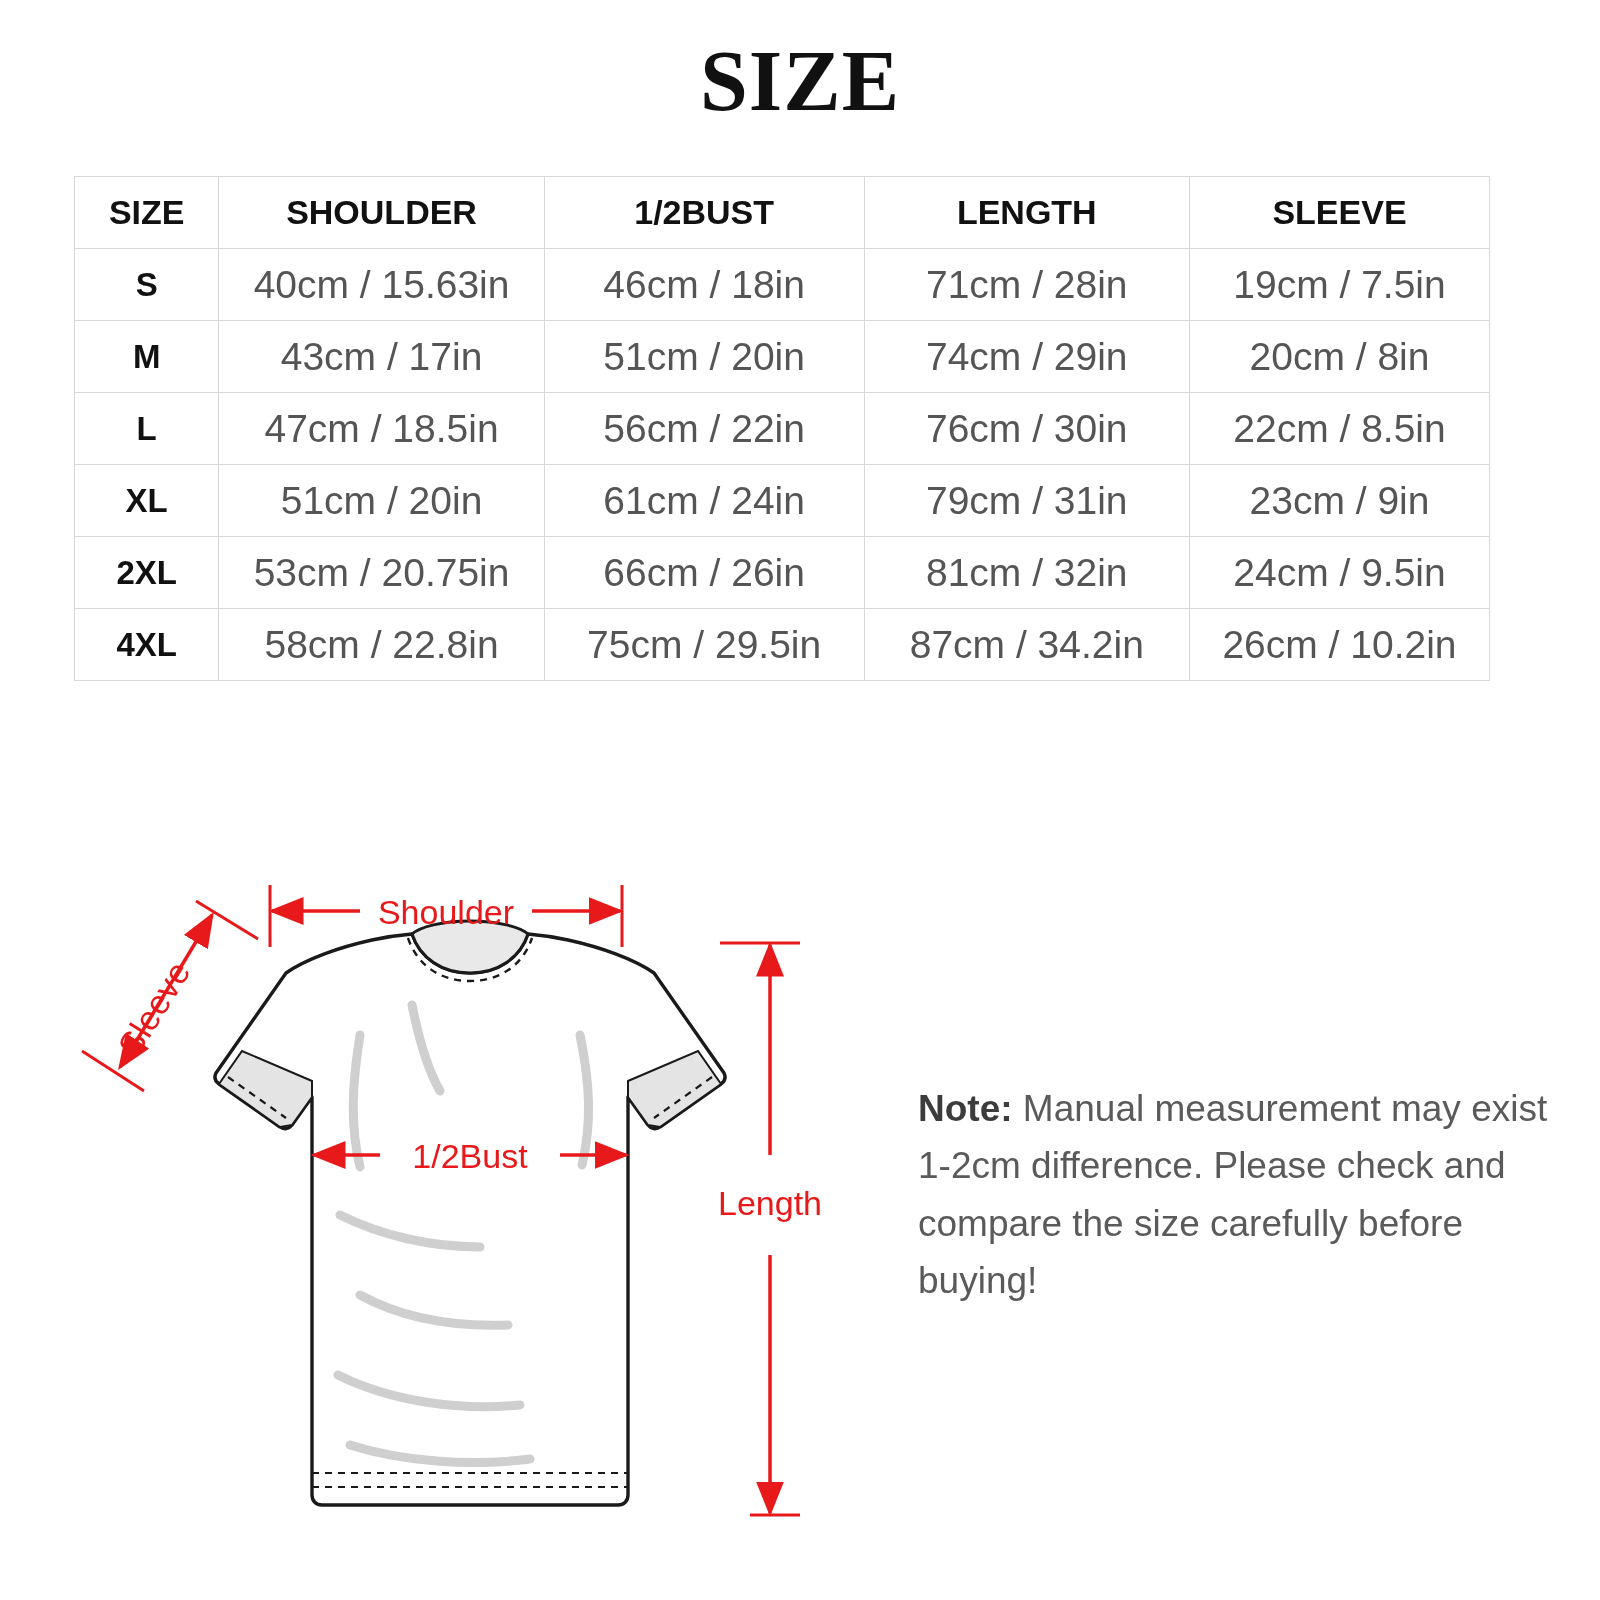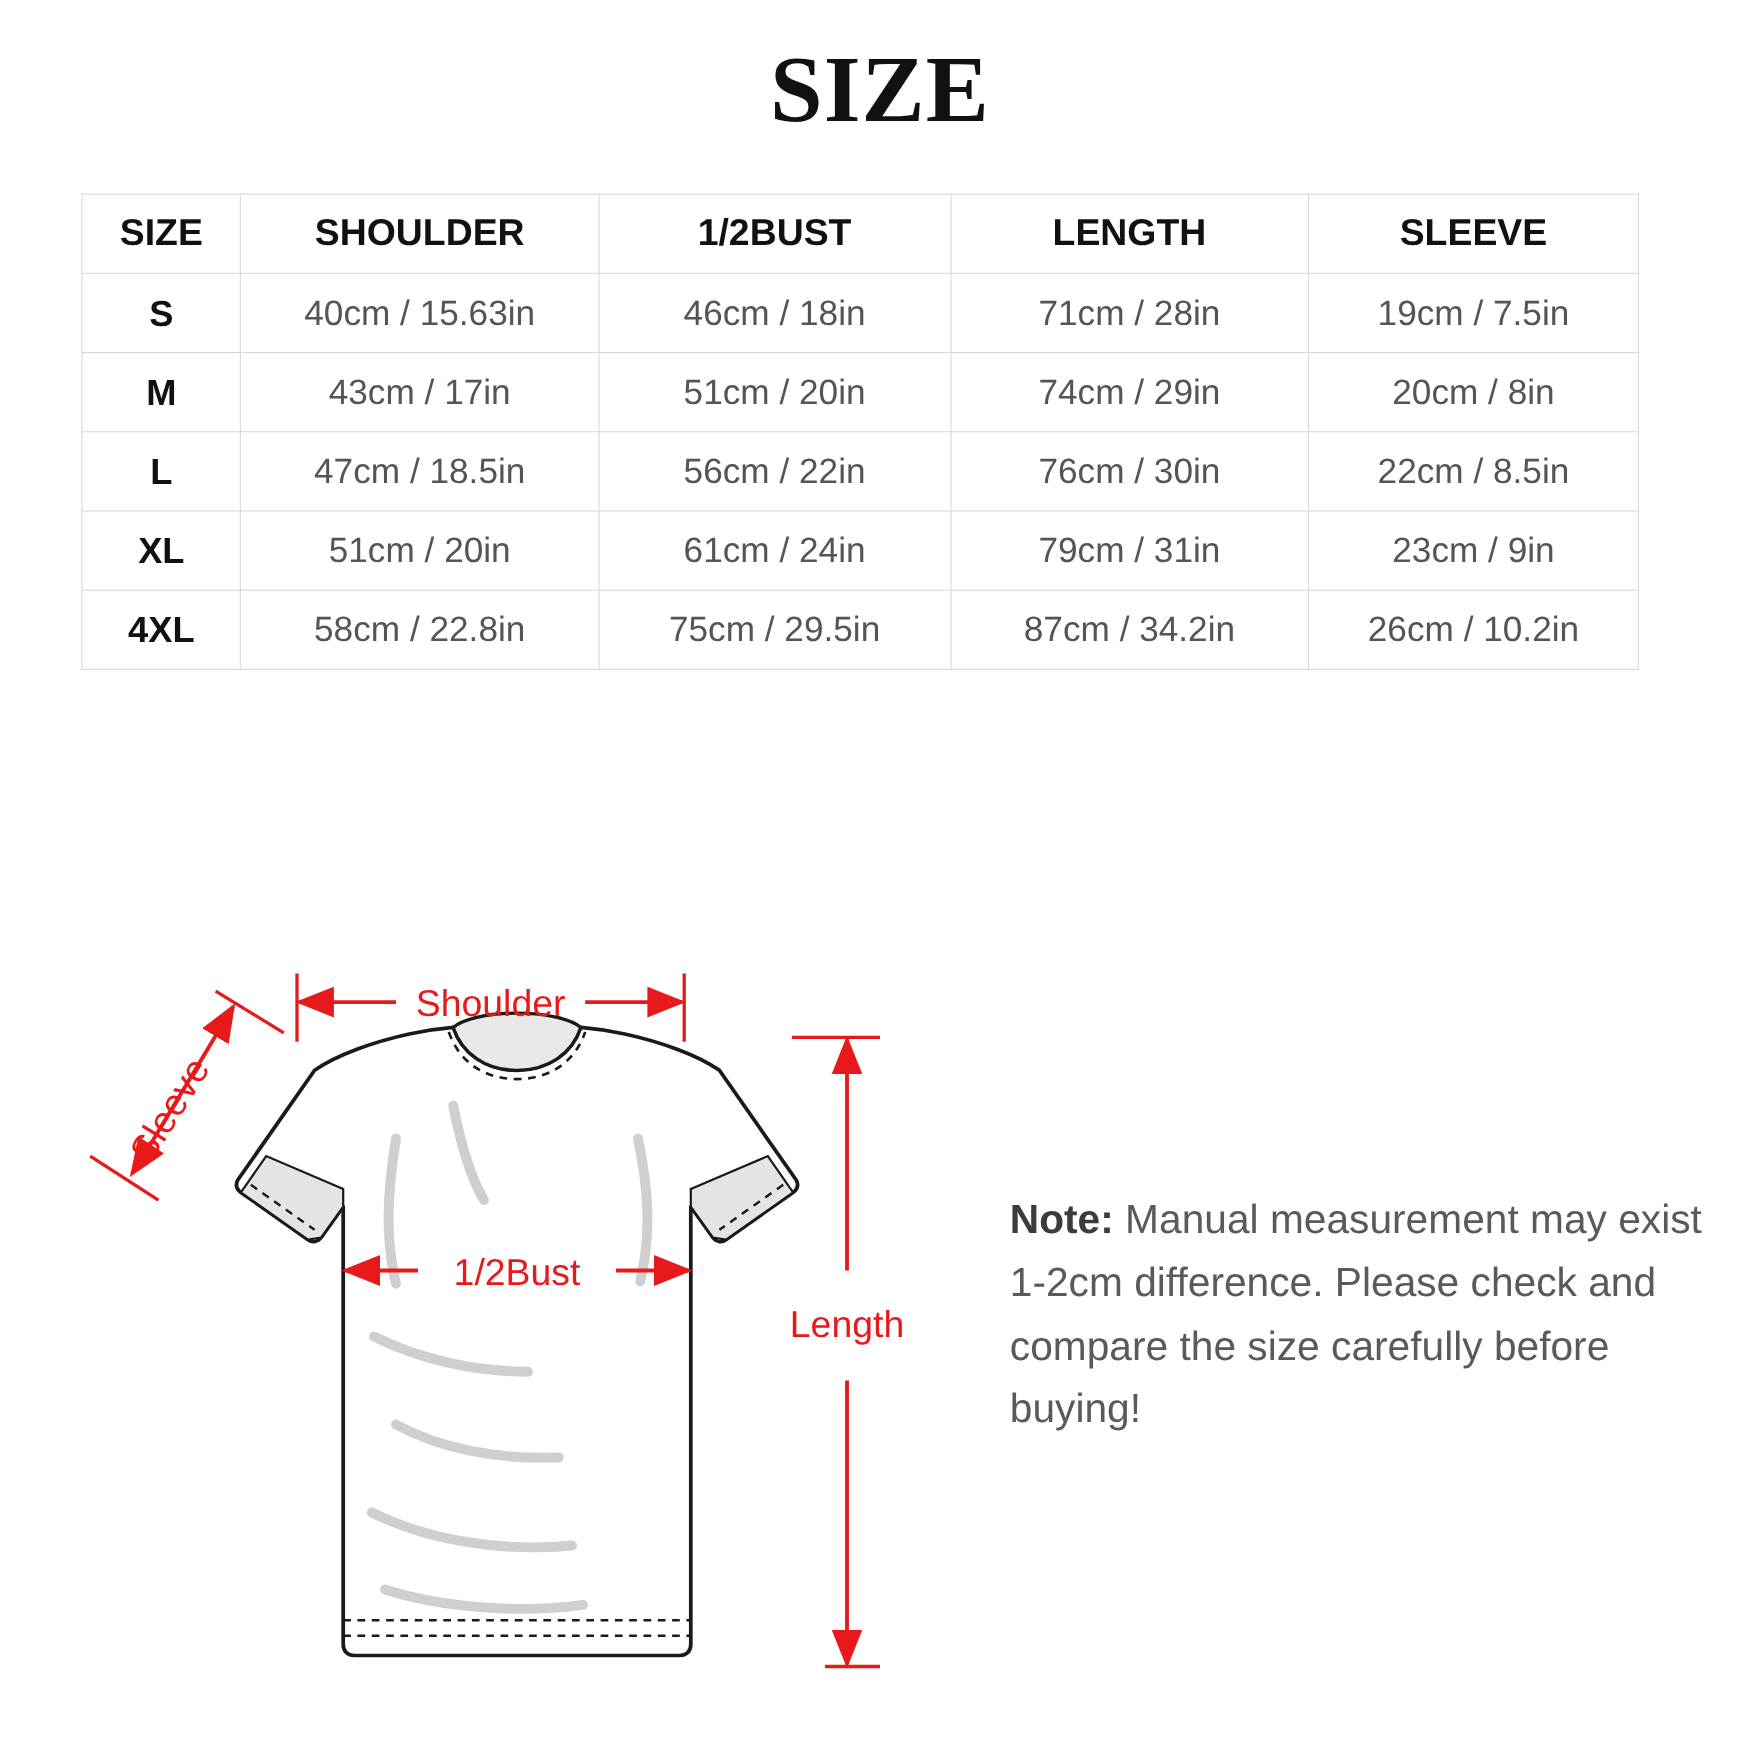--- a/index.html
+++ b/index.html
@@ -38,21 +38,21 @@
     width: 100%;
     border-collapse: collapse;
     table-layout: fixed;
   }
   table.size-table th,
   table.size-table td {
     border: 1px solid #d8d8d8;
     height: 69px;
     text-align: center;
     vertical-align: middle;
-    font-size: 32px;
+    font-size: 39px;
     color: #555555;
     font-weight: normal;
   }
   table.size-table thead th {
     font-weight: bold;
     font-size: 34px;
     color: #111111;
   }
   table.size-table tbody td.size-col {
     font-weight: bold;
@@ -135,20 +135,27 @@
         <td>56cm / 22in</td>
         <td>76cm / 30in</td>
         <td>22cm / 8.5in</td>
       </tr>
       <tr>
         <td class="size-col">XL</td>
         <td>51cm / 20in</td>
         <td>61cm / 24in</td>
         <td>79cm / 31in</td>
         <td>23cm / 9in</td>
+      </tr>
+      <tr>
+        <td class="size-col">2XL</td>
+        <td>53cm / 20.75in</td>
+        <td>66cm / 26in</td>
+        <td>81cm / 32in</td>
+        <td>24cm / 9.5in</td>
       </tr>
       <tr>
         <td class="size-col">4XL</td>
         <td>58cm / 22.8in</td>
         <td>75cm / 29.5in</td>
         <td>87cm / 34.2in</td>
         <td>26cm / 10.2in</td>
       </tr>
     </tbody>
   </table>

